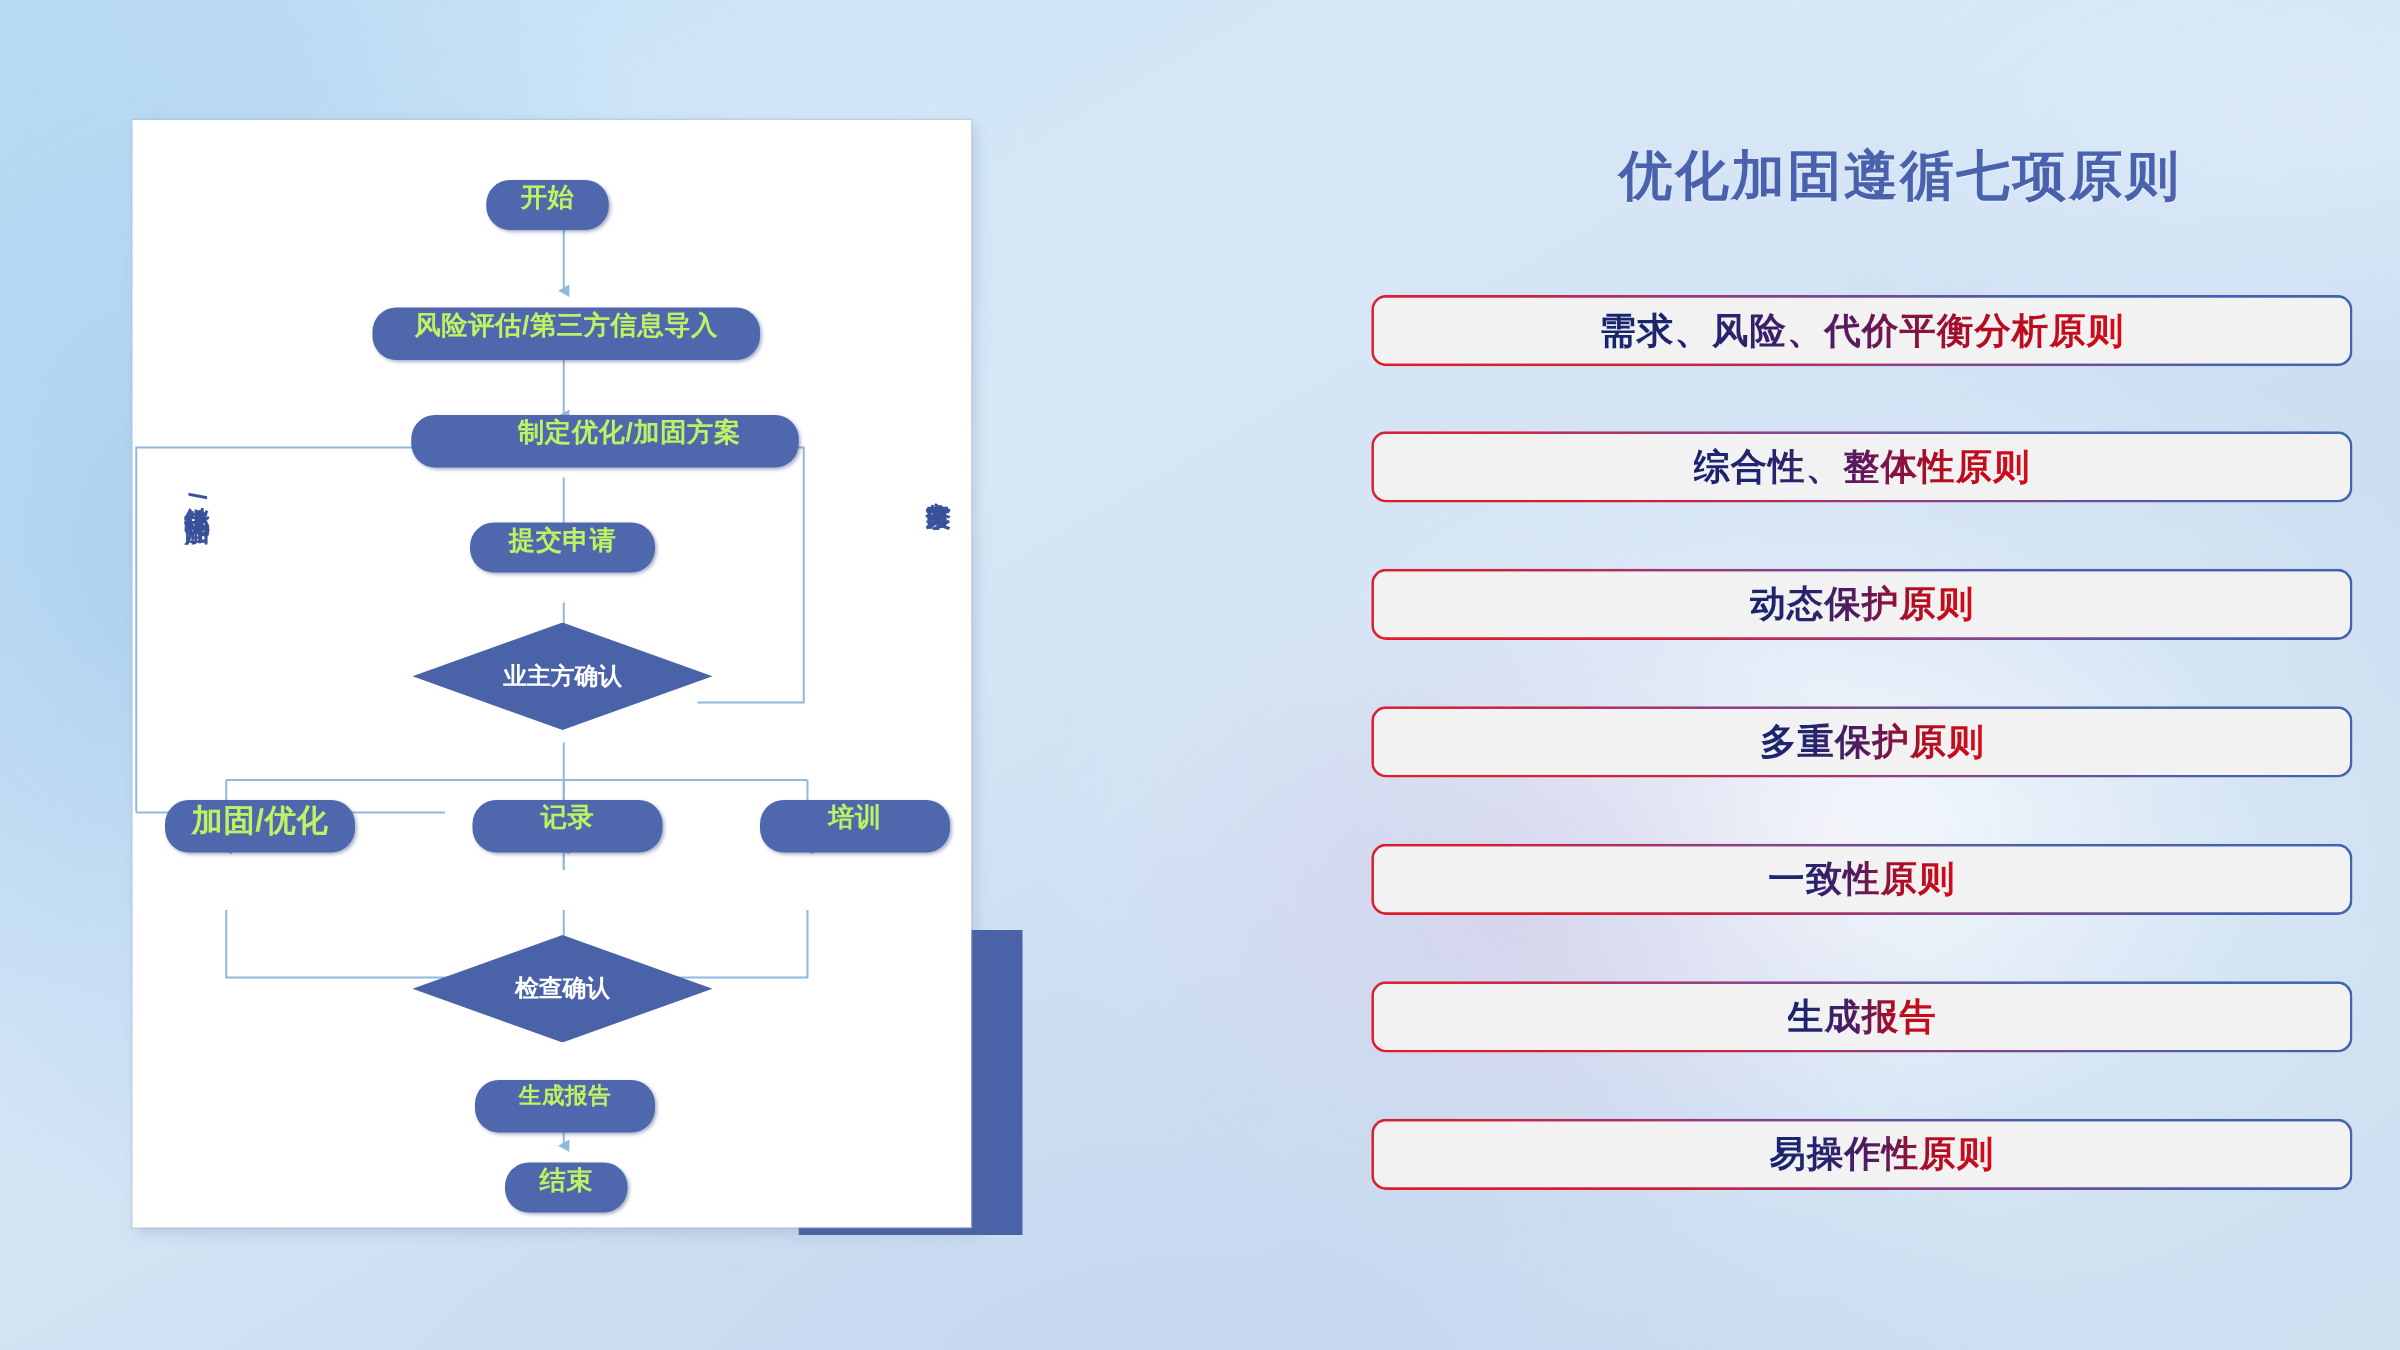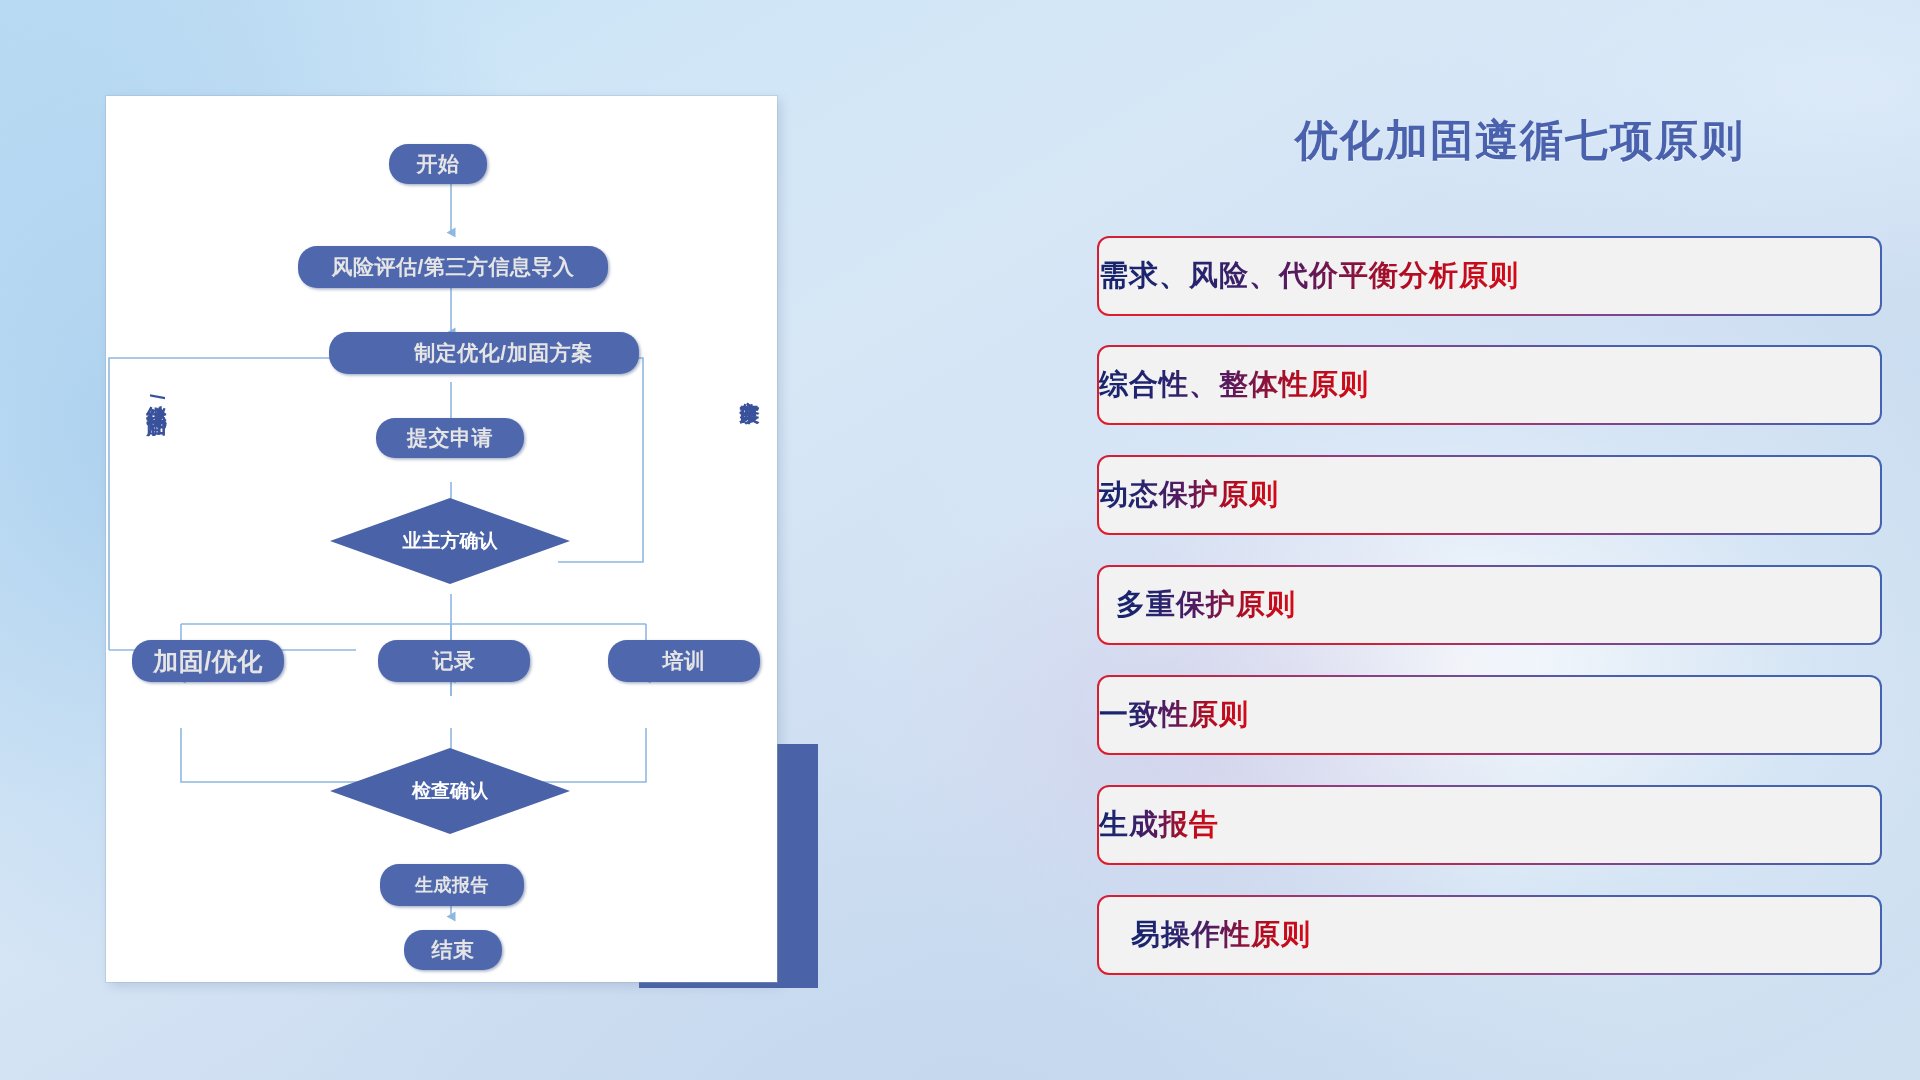--- a/index.html
+++ b/index.html
@@ -39,22 +39,22 @@
   }
   #flow-card{
     position:absolute;left:106px;top:96px;width:671px;height:886px;
     background:#ffffff;
     box-shadow:0 0 0 1px rgba(160,175,200,.35), 4px 4px 10px rgba(90,110,150,.22);
   }
   #flow-svg{position:absolute;left:106px;top:96px;}
 
   .node{
     position:absolute;
-    display:flex;align-items:center;justify-content:center;
-    background:#4f67ad;color:#e5e5e5;
+    display:flex;justify-content:center;
+    background:#4f67ad;color:#bef264;
     border-radius:19px;
     font-weight:bold;
     letter-spacing:.5px;
     box-shadow:1.5px 1.5px 3px rgba(60,80,130,.45);
     white-space:nowrap;
   }
   .diamond{
     position:absolute;
     display:flex;align-items:center;justify-content:center;
     color:#fff;font-weight:bold;white-space:nowrap;
@@ -73,24 +73,24 @@
   #right-panel{position:absolute;left:1080px;top:0;width:900px;height:1080px;}
   #panel-title{
     position:absolute;left:0;top:112px;width:880px;
     text-align:center;
     font-size:43px;font-weight:bold;
     color:#4a62ad;
     letter-spacing:2px;
     text-shadow:0 1px 1px rgba(255,255,255,.55);
   }
   .principle{
-    position:absolute;left:17px;width:785px;height:80px;
+    position:absolute;left:17px;width:785px;height:57px;
     border-radius:12px;
     background:#f2f2f2;
-    display:flex;align-items:center;
+    display:flex;align-items:center;justify-content:center;
     box-sizing:border-box;
     
     border:2.5px solid transparent;
     background-image:
       linear-gradient(#f2f2f2,#f2f2f2),
       linear-gradient(200deg,#3f64b0 0%,#4a5fae 28%,#8a3f86 52%,#d0203a 74%,#e31a28 100%);
     background-origin:border-box;
     background-clip:padding-box,border-box;
   }
   .principle span{

